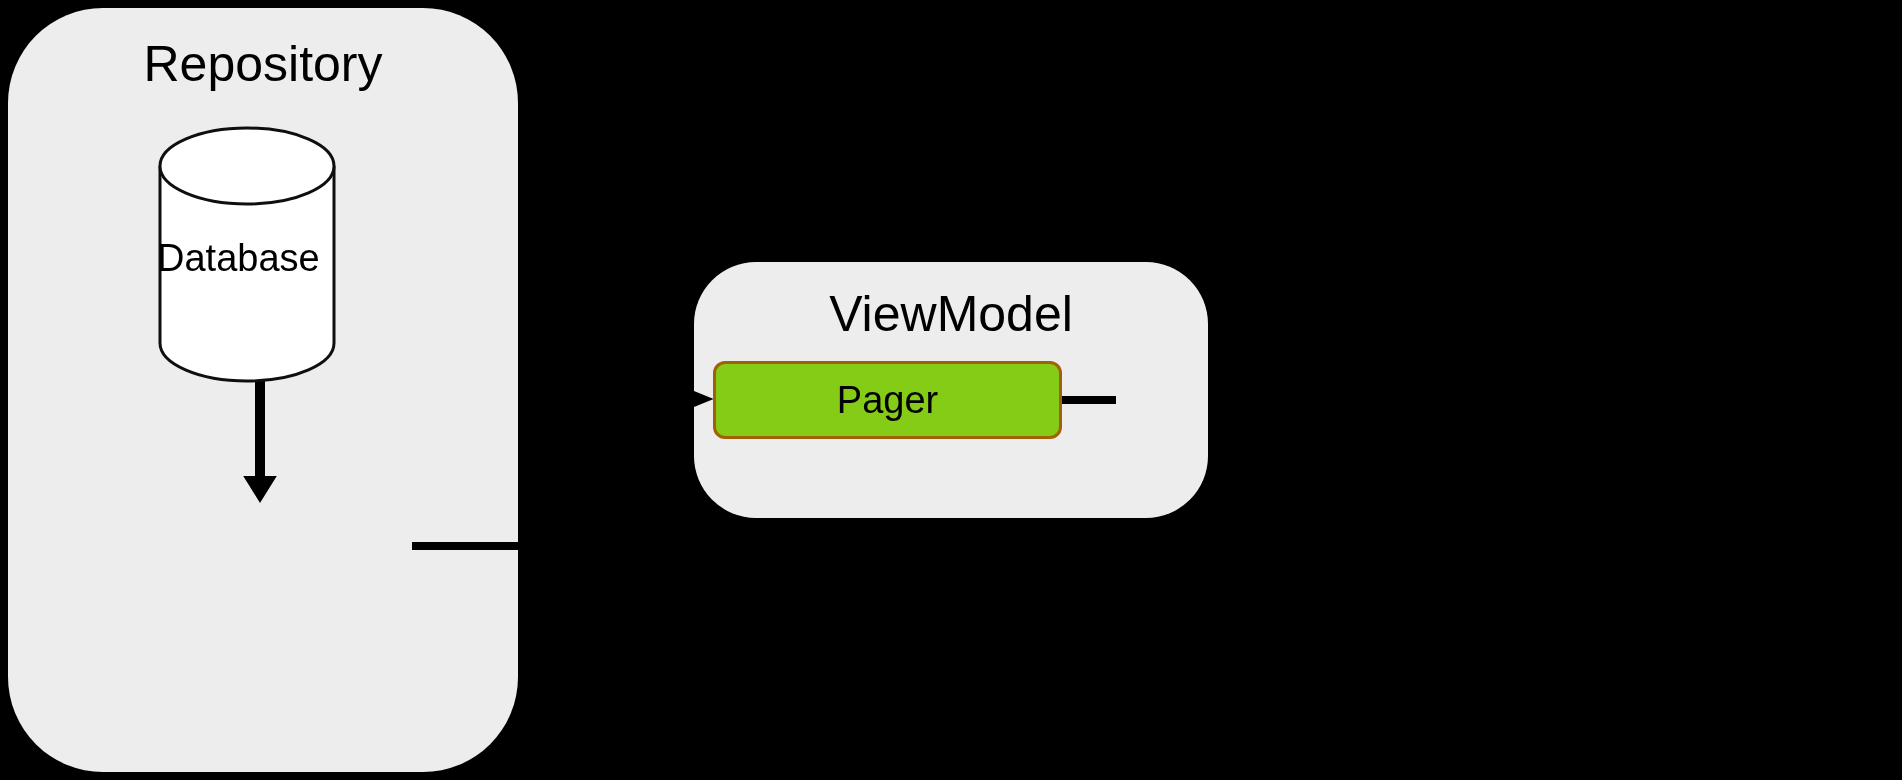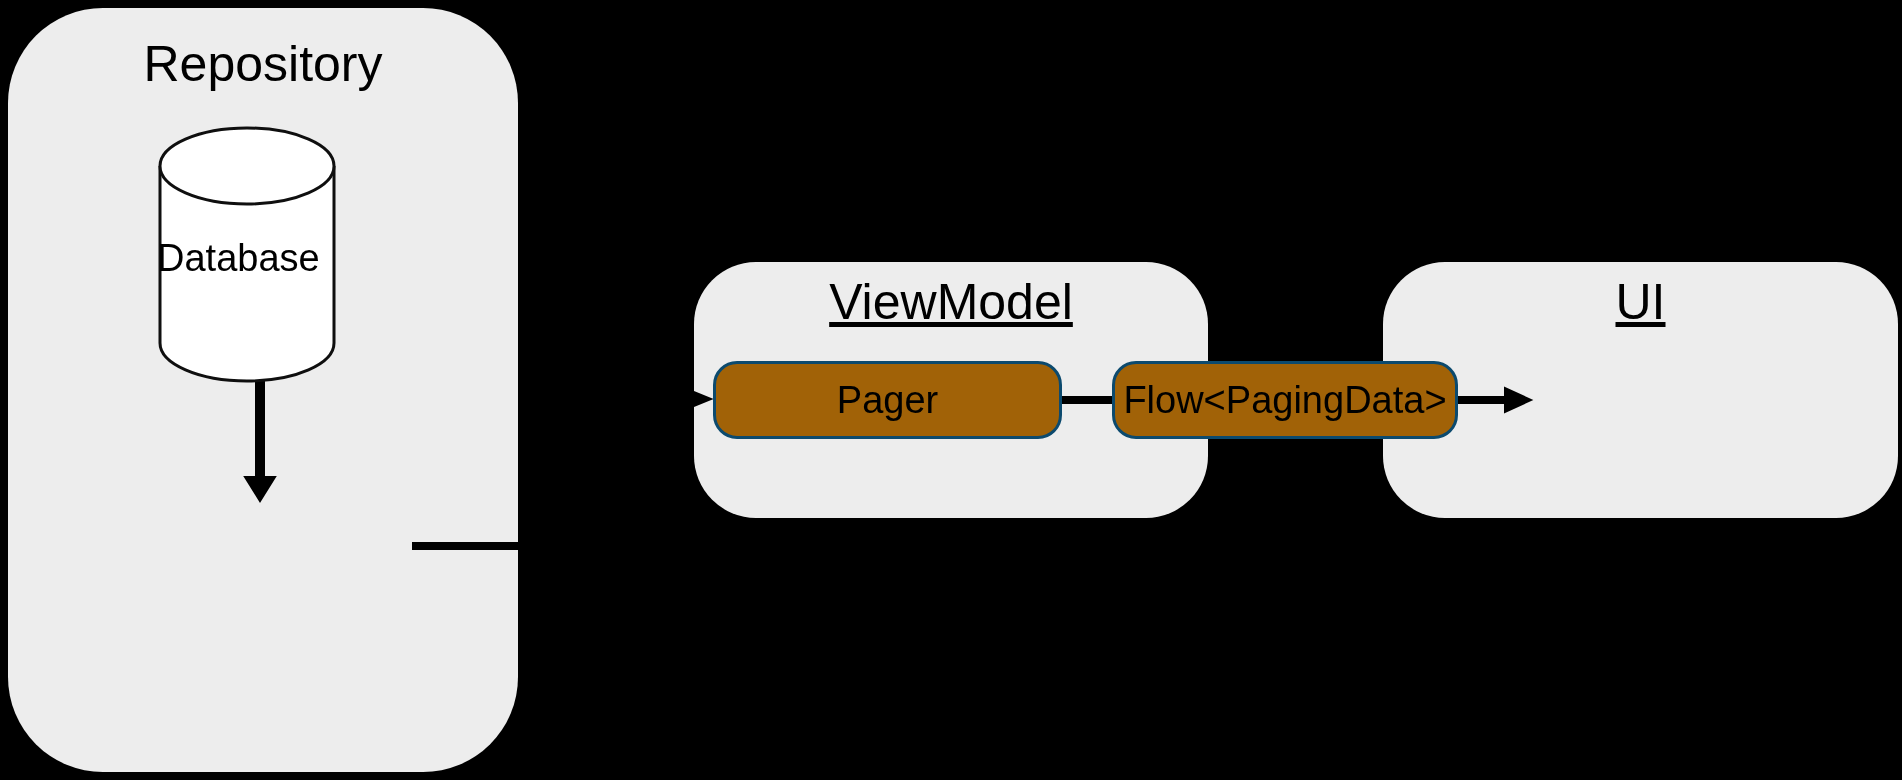--- a/index.html
+++ b/index.html
@@ -11,54 +11,51 @@
     position:absolute;background:#ededed;z-index:1;
     display:block;text-align:center;
   }
   .container-title{
     font-size:50px;line-height:1.15;color:#000;font-weight:400;
   }
   #repository-box{left:8px;top:8px;width:510px;height:764px;border-radius:95px;}
   #repository-box .container-title{padding-top:28px;}
   #viewmodel-box{left:694px;top:262px;width:514px;height:256px;border-radius:62px;}
   #ui-box{left:1383px;top:262px;width:515px;height:256px;border-radius:62px;}
-  #viewmodel-box .container-title,#ui-box .container-title{padding-top:12px;text-decoration:underline;}
+  #viewmodel-box .container-title,#ui-box .container-title{padding-top:24px;}
 
   #connector-layer{position:absolute;left:0;top:0;z-index:2;}
 
   #cylinder-svg{position:absolute;left:157px;top:124px;z-index:2;}
   #database-label{
     position:absolute;left:157px;top:236px;width:180px;z-index:3;
     font-size:38px;line-height:44px;
   }
 
   .node{
     position:absolute;z-index:3;box-sizing:border-box;
-    background:#a16207;border:3px solid #0c4a6e;border-radius:24px;
+    background:#84cc16;border:3px solid #a16207;border-radius:12px;
     display:flex;align-items:center;justify-content:center;
     font-size:38px;white-space:nowrap;
   }
   #paging-source-node{left:108px;top:502px;width:304px;height:86px;}
   #pager-node{left:713px;top:361px;width:349px;height:78px;}
   #flow-node{left:1112px;top:361px;width:346px;height:78px;}
   #adapter-node{left:1532px;top:361px;width:351px;height:78px;}
 </style>
 </head>
 <body>
 
 <div id="stage">
 
   <div class="container-box" id="repository-box">
     <div class="container-title">Repository</div>
   </div>
   <div class="container-box" id="viewmodel-box">
     <div class="container-title">ViewModel</div>
-  </div>
-  <div class="container-box" id="ui-box">
-    <div class="container-title">UI</div>
   </div>
 
   <svg id="connector-layer" width="1902" height="780" viewBox="0 0 1902 780">
     <g stroke="#000" fill="#000">
 
       <g>
         <line x1="260" y1="374" x2="260" y2="480" stroke-width="10"></line>
         <polygon points="245,477 275,477 260,501" stroke-width="2"></polygon>
       </g>
 
@@ -80,17 +77,14 @@
 
   <svg id="cylinder-svg" width="180" height="262" viewBox="0 0 180 262">
     <path d="M3 42 V219 A87 38 0 0 0 177 219 V42" fill="#ffffff" stroke="#0f0f0f" stroke-width="3"></path>
     <ellipse cx="90" cy="42" rx="87" ry="38" fill="#ffffff" stroke="#0f0f0f" stroke-width="3"></ellipse>
   </svg>
   <div id="database-label">Database</div>
 
   <div class="node" id="pager-node">
     <span>Pager</span>
   </div>
-  <div class="node" id="flow-node">
-    <span>Flow&lt;PagingData&gt;</span>
-  </div>
 
 </div>
 
 </body></html>

